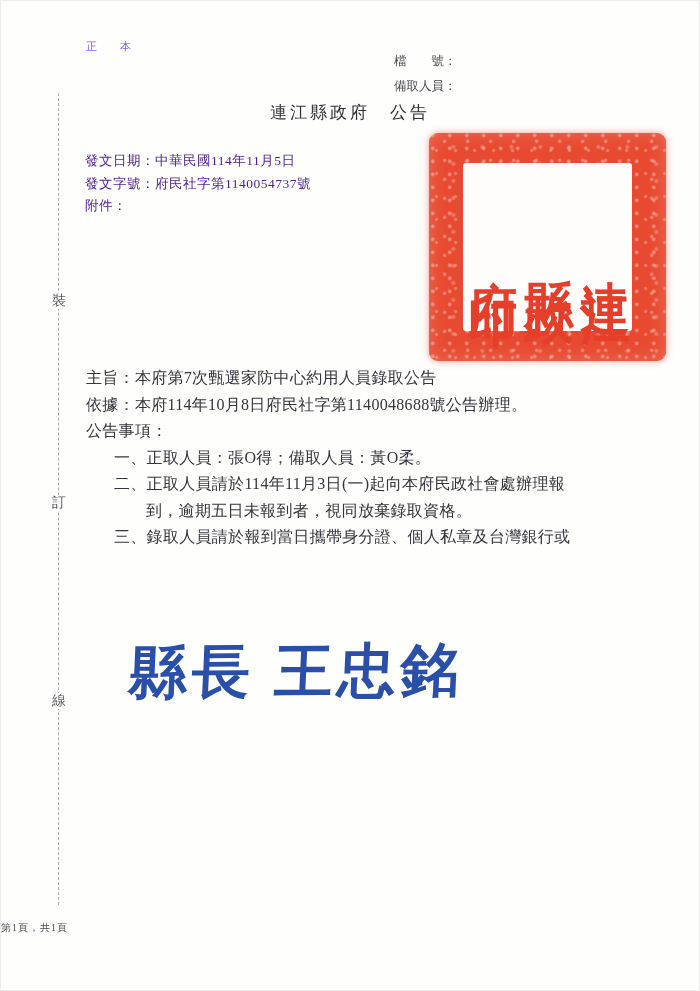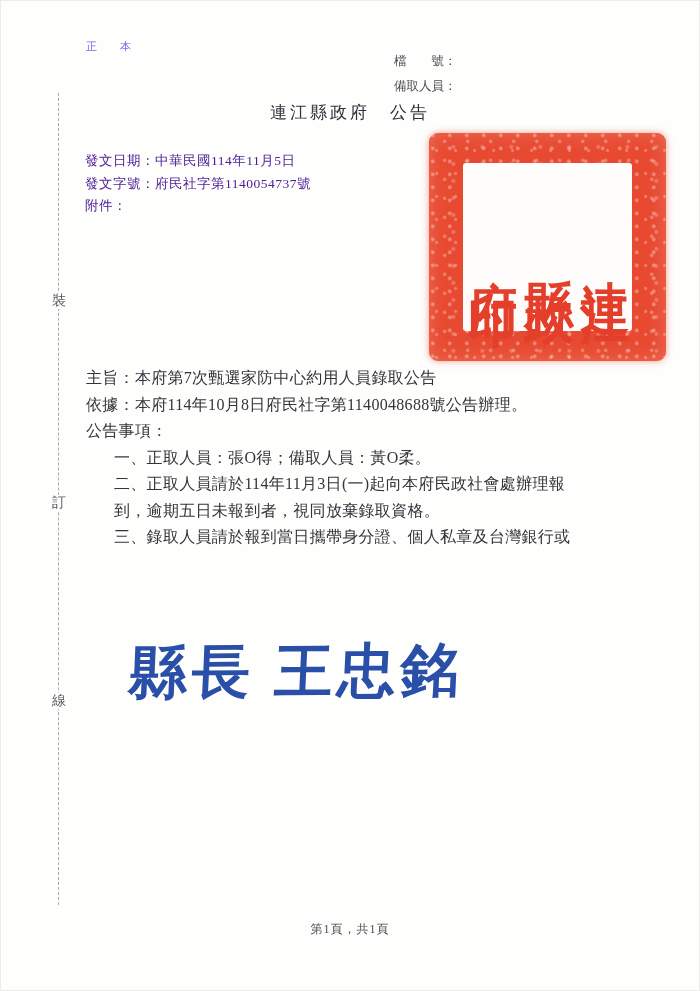--- a/index.html
+++ b/index.html
@@ -149,22 +149,22 @@
     transform: skewX(-3deg) rotate(-0.4deg);
     white-space: nowrap;
   }
 
   
   .footer {
     position: absolute;
     left: 0;
     right: 0;
     top: 920px;
-    text-align: center;
-    font-size: 12px;
+    text-align: left;
+    font-size: 10px;
     color: #4a4b52;
     letter-spacing: 1px;
   }
 </style>
 </head>
 <body>
 
 <div class="page">
 
   <div class="binding-line"></div>
@@ -197,21 +197,21 @@
 
   <div class="body-block">
     <div>主旨：本府第7次甄選家防中心約用人員錄取公告</div>
     <div>依據：本府114年10月8日府民社字第1140048688號公告辦理。</div>
     <div>公告事項：</div>
     <div class="item">
       <div>一、正取人員：張O得；備取人員：黃O柔。</div>
     </div>
     <div class="item">
       <div>二、正取人員請於114年11月3日(一)起向本府民政社會處辦理報</div>
-      <div style="">到，逾期五日未報到者，視同放棄錄取資格。</div>
+      <div style="margin-left:32px;">到，逾期五日未報到者，視同放棄錄取資格。</div>
     </div>
     <div class="item">
       <div>三、錄取人員請於報到當日攜帶身分證、個人私章及台灣銀行或</div>
     </div>
   </div>
 
   <div class="signature">縣長 王忠銘</div>
 
   <div class="footer">第1頁，共1頁</div>
 

